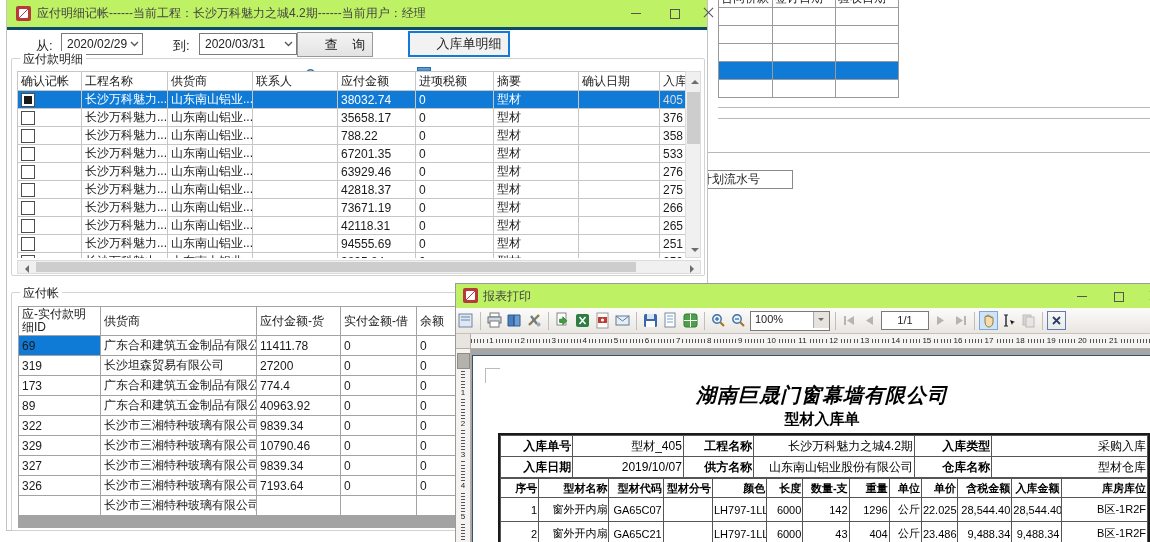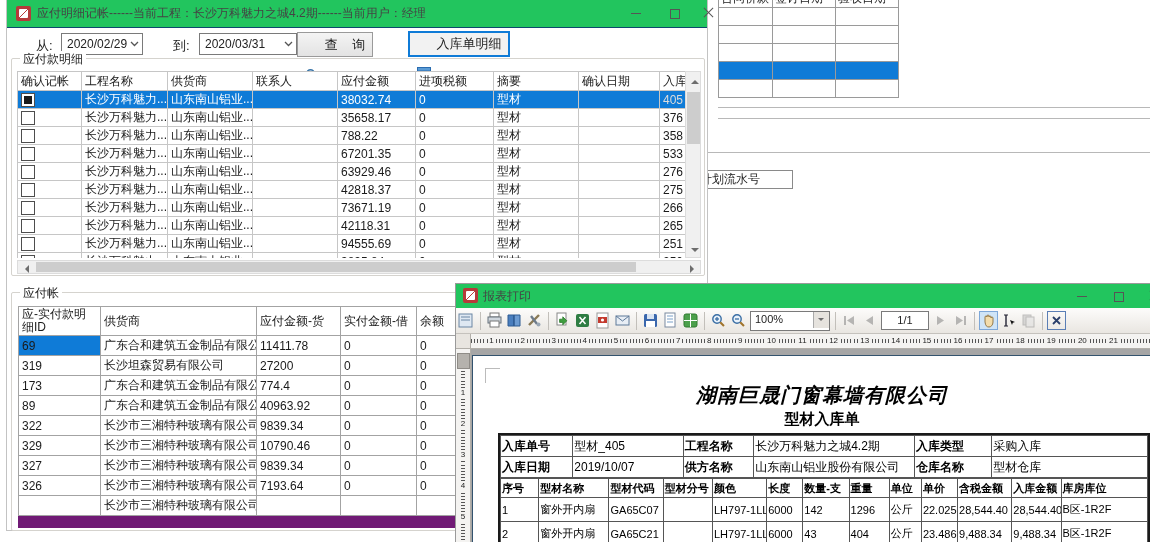--- a/index.html
+++ b/index.html
@@ -8,21 +8,21 @@
   
   .w0{position:absolute;left:708px;top:0;width:442px;height:283px;background:#fff;z-index:1;}
   .w0 table{border-collapse:collapse;table-layout:fixed;margin-left:10px;margin-top:-11px;}
   .w0 td,.w0 th{border:1px solid #9a9a9a;height:17px;font-size:12px;font-weight:normal;color:#222;
     white-space:nowrap;overflow:hidden;padding:0 2px;text-align:left;}
   .w0 tr.selrow td{background:#0f7bd7;}
   .w0-line{position:absolute;left:10px;right:0;height:0;border-top:1px solid #b8b8b8;}
   .w0-serial{position:absolute;left:-12px;top:170px;width:92px;height:17px;border:1px solid #8a8a8a;
     font-size:12px;color:#222;line-height:17px;white-space:nowrap;overflow:hidden;background:#fff;padding-left:3px;}
   
-  .titlebar{position:absolute;left:0;top:0;right:0;height:27px;background:#22c55e;border-bottom:1px solid #0c4a6e;}
+  .titlebar{position:absolute;left:0;top:0;right:0;height:27px;background:#bef264;border-bottom:3px solid #0c4a6e;}
   .appico{position:absolute;left:9px;top:6px;width:15px;height:15px;background:#b63a3a;border-radius:2px;}
   .appico:after{content:"";position:absolute;left:3px;top:3px;width:9px;height:9px;
     background:linear-gradient(135deg,#fff 0 45%,#b63a3a 45% 55%,#fff 55% 100%);border-radius:1px;}
   .wtitle{position:absolute;left:30px;top:0;height:27px;line-height:27px;font-size:12px;color:#444;
     white-space:nowrap;overflow:hidden;}
   .wbtn{position:absolute;top:0;width:30px;height:27px;}
   .glyph-min{position:absolute;left:10px;top:13px;width:10px;border-top:1px solid #555;}
   .glyph-max{position:absolute;left:10px;top:9px;width:8px;height:8px;border:1px solid #555;}
   .glyph-x{position:absolute;left:10px;top:8px;width:10px;height:10px;}
   .glyph-x:before,.glyph-x:after{content:"";position:absolute;left:-1px;top:4px;width:13px;border-top:1px solid #555;}
@@ -33,21 +33,21 @@
   .lbl{position:absolute;font-size:13px;color:#222;}
   .combo{position:absolute;height:22px;border:1px solid #7a7a7a;background:#fff;box-sizing:border-box;}
   .combo .cval{position:absolute;left:5px;top:0;line-height:20px;font-size:12px;color:#222;}
   .combo .chev{position:absolute;right:3px;top:7px;width:9px;height:6px;}
   .btn{position:absolute;display:flex;align-items:center;justify-content:center;gap:6px;
     background:linear-gradient(#f4f4f4,#e3e3e3);border:1px solid #9a9a9a;font-size:13px;color:#222;
     box-sizing:border-box;white-space:pre;}
   .btn.focus{border:2px solid #0f7bd7;background:#f2f2f2;}
   .groupbox{position:absolute;border:1px solid #d5d3ce;border-radius:2px;}
   .gleg{position:absolute;left:8px;top:-8px;background:#fff;padding:0 3px;font-size:12px;color:#222;white-space:nowrap;}
-  .gridwrap{position:absolute;overflow:hidden;background:#701a75;}
+  .gridwrap{position:absolute;overflow:hidden;background:#a3a3a3;}
   table.grid{border-collapse:collapse;table-layout:fixed;background:#fff;}
   table.grid th,table.grid td{border:1px solid #c6c6c6;font-size:12px;font-weight:normal;color:#1a1a1a;
     text-align:left;padding:0 3px;white-space:nowrap;overflow:hidden;box-sizing:border-box;}
   table.grid th{height:19px;} table.grid td{height:18px;}
   tr.sel td{background:#0f7bd7;color:#fff;}
   td.cc{text-align:center;padding:0;}
   .chk{display:inline-block;width:12px;height:12px;border:1px solid #4d4d4d;background:#fff;vertical-align:middle;position:relative;}
   .chk.on:after{content:"";position:absolute;left:2px;top:2px;width:8px;height:8px;background:#1a1a1a;}
   .inb{color:#9b9b9b;} tr.sel .inb{color:#dcdcdc;}
   table.grid2 td,table.grid2 th{border-color:#a3a3a3;} table.grid2 td{height:20px;}
@@ -97,21 +97,21 @@
   .rulv .nums span{display:block;height:31.1px;line-height:31.1px;text-align:center;font-size:8px;color:#222;}
   .rulv .nums span i{font-style:normal;background:#f4f3f1;}
   .page{position:absolute;left:16px;top:6px;width:684px;height:230px;background:#fff;border:1px solid #33536e;}
   .pg-corner{position:absolute;left:12px;top:12px;width:14px;height:14px;
     border-left:1px solid #bbb;border-top:1px solid #bbb;}
   .rco{position:absolute;left:25px;width:648px;text-align:center;color:#000;}
   .rco.company{top:26px;font-size:20px;font-weight:bold;letter-spacing:1px;font-style:italic;}
   .rco.formtitle{top:54px;font-size:15px;font-weight:bold;}
   .repbox{position:absolute;left:25px;top:77px;width:648px;border:2px solid #1a1a1a;background:#fff;}
   table.rt{border-collapse:collapse;table-layout:fixed;width:100%;}
-  table.rt td{border:1px solid #555;font-size:11px;color:#000;text-align:left;height:19px;
+  table.rt td{border:1px solid #555;font-size:11px;color:#000;text-align:right;height:19px;
     white-space:nowrap;overflow:hidden;padding:0 1px;}
   table.rt tr.inforow td{height:20px;font-size:12px;}
   table.rt td.rlab{font-weight:bold;}
   table.rt tr.hrow td{font-weight:bold;height:18px;}
   table.rt tr.drow td{height:23px;}
   
   svg{display:block;}
 </style>
 </head>
 <body>

